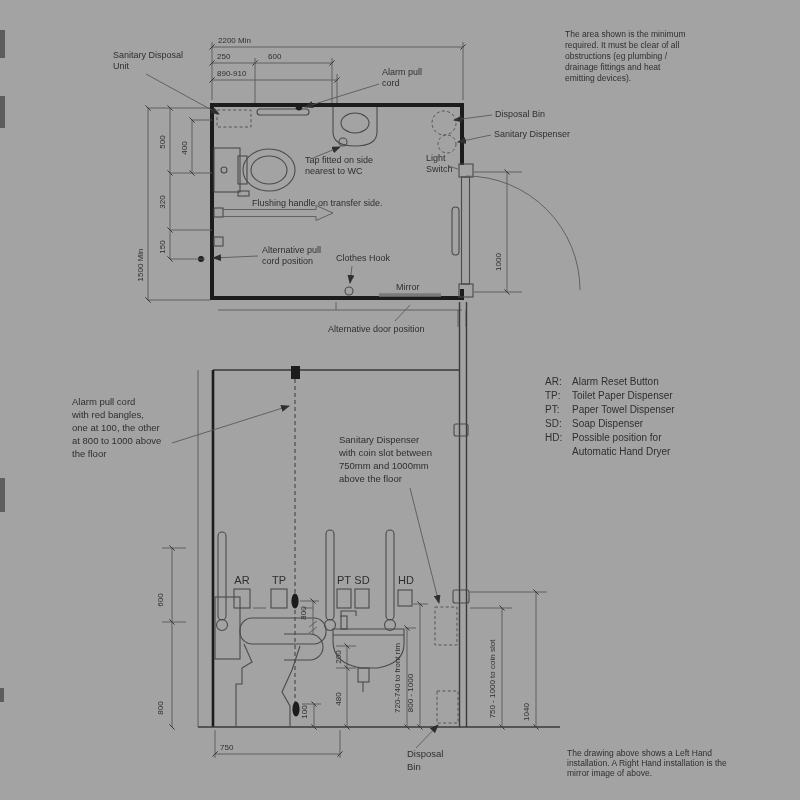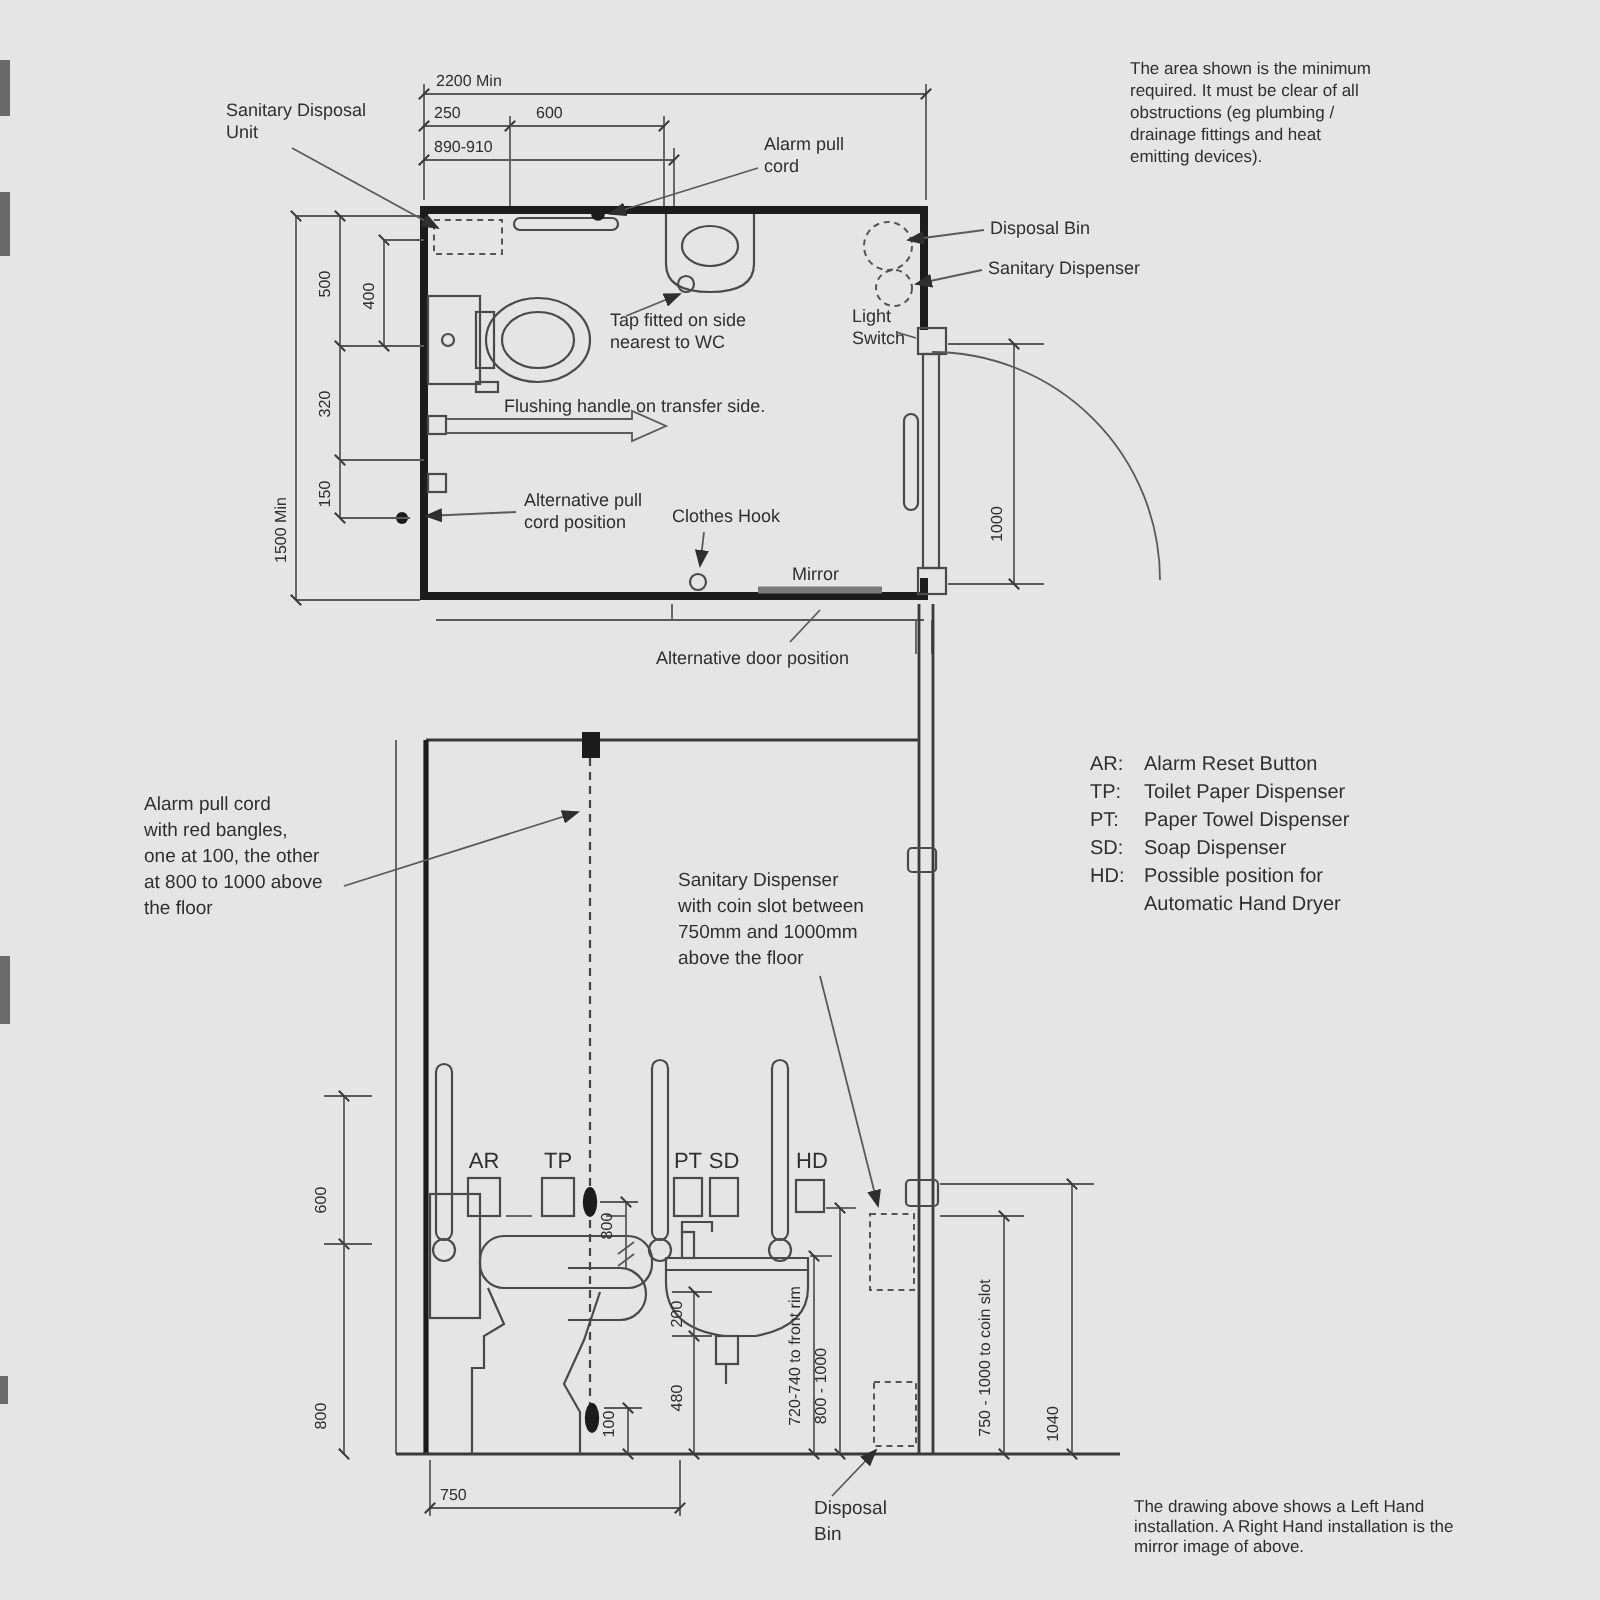--- a/index.html
+++ b/index.html
@@ -1,16 +1,16 @@
 <!DOCTYPE html>
 <html><head>
 <meta charset="utf-8">
 <style>
   html,body{margin:0;padding:0;background:#fff;}
-  #stage{position:relative;width:800px;height:800px;background:#e5e5e5;overflow:hidden;}
+  #stage{position:relative;width:800px;height:800px;background:#a3a3a3;overflow:hidden;}
   svg{display:block}
   text{font-family:"Liberation Sans","DejaVu Sans",sans-serif;fill:#2f2f2f;}
   .dim{font-size:8px;}
   .tag{font-size:11px;}
   .lbl{font-size:9px;}
   .par{font-size:9.5px;}
   .note{font-size:8.5px;}
   .leg{font-size:10px;}
   .ln{stroke:#5a5a5a;stroke-width:0.9;fill:none;}
   .md{stroke:#3a3a3a;stroke-width:1.4;fill:none;}

